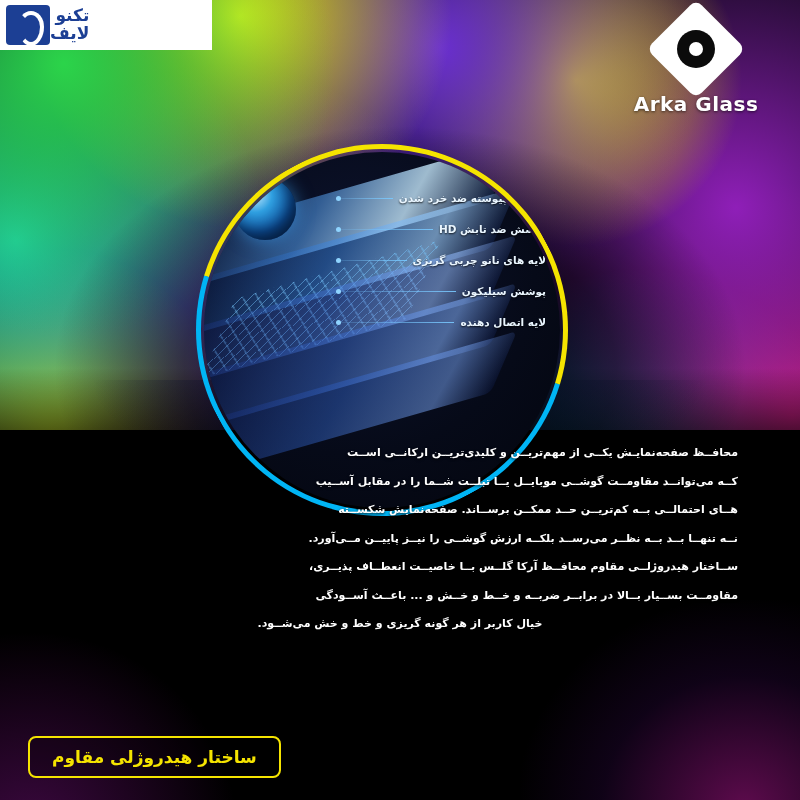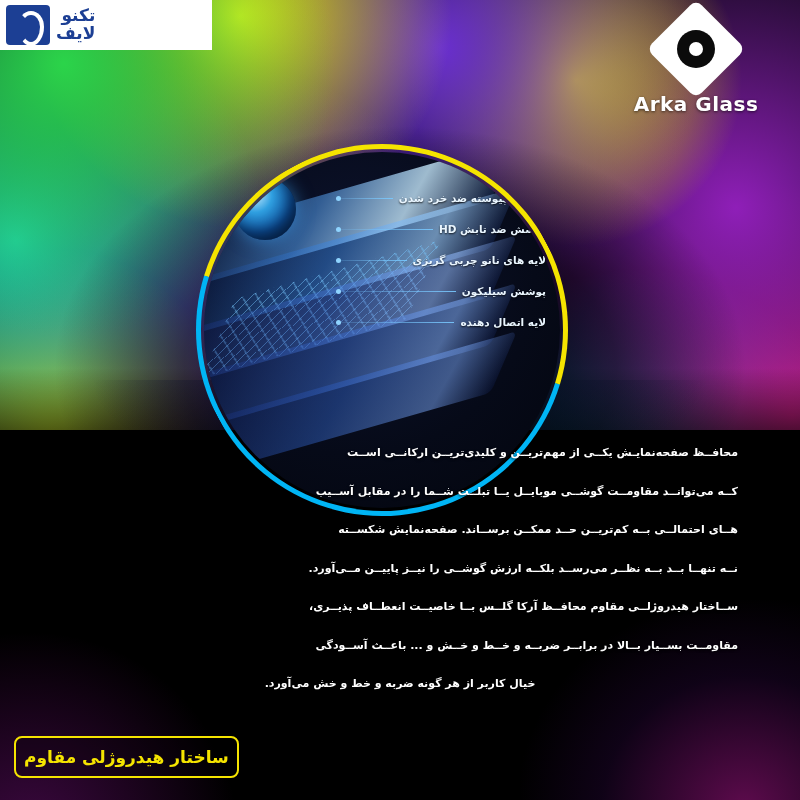--- a/index.html
+++ b/index.html
@@ -60,21 +60,20 @@
     background: radial-gradient(ellipse at 30% 85%, rgba(150,20,160,0.4) 0%, rgba(0,0,0,0) 70%);
   }
 
   
   .logo-tl {
     position: absolute; left: 0; top: 0;
     width: 212px; height: 50px;
     background: #ffffff;
     display: flex; align-items: center; justify-content: flex-end;
     padding: 2px 8px 2px 6px;
-    gap: 6px;
   }
   .logo-tl .mark {
     width: 44px; height: 40px;
     background: #1c3f94;
     border-radius: 4px;
     position: relative;
     flex: 0 0 auto;
   }
   .logo-tl .mark::before {
     content: "";
@@ -238,28 +237,28 @@
     direction: rtl;
     text-align: justify;
     color: #ffffff;
     font-size: 11px;
     font-weight: bold;
     line-height: 2.05;
     letter-spacing: 0.2px;
     text-shadow: 0 1px 3px rgba(0,0,0,0.9);
   }
   .paragraph p { margin: 0; }
-  .paragraph p + p { margin-top: 16px; }
+  .paragraph p + p { margin-top: 6px; }
   .paragraph .last { text-align: center; }
 
   
   .badge {
     position: absolute;
-    left: 14px; bottom: 22px;
-    padding: 9px 8px;
+    left: 28px; bottom: 22px;
+    padding: 9px 22px;
     border: 2px solid #f5e400;
     border-radius: 8px;
     background: rgba(0,0,0,0.25);
     color: #f5e400;
     font-size: 17px;
     font-weight: bold;
     direction: rtl;
     letter-spacing: 0.4px;
   }
 </style>
@@ -328,18 +327,18 @@
     </div>
   </div>
 
   <div class="paragraph">
     <p>محافــظ صفحه‌نمایـش یکــی از مهم‌تریــن و کلیدی‌تریــن ارکانــی اســت</p>
     <p>کــه می‌توانــد مقاومــت گوشــی موبایــل یــا تبلــت شــما را در مقابل آســیب</p>
     <p>هــای احتمالــی بــه کم‌تریــن حــد ممکــن برســاند. صفحه‌نمایش شکســته</p>
     <p>نــه تنهــا بــد بــه نظــر می‌رســد بلکــه ارزش گوشــی را نیــز پاییــن مــی‌آورد.</p>
     <p>ســاختار هیدروژلــی مقاوم محافــظ آرکا گلــس بــا خاصیــت انعطــاف پذیــری،</p>
     <p>مقاومــت بســیار بــالا در برابــر ضربــه و خــط و خــش و ... باعــث آســودگی</p>
-    <p class="last">خیال کاربر از هر گونه ضربه و خط و خش می‌آورد.</p>
+    <p class="last">خیال کاربر از هر گونه گریزی و خط و خش می‌شــود.</p>
   </div>
 
   <div class="badge">ساختار هیدروژلی مقاوم</div>
 
 </div>
 
 </body></html>

